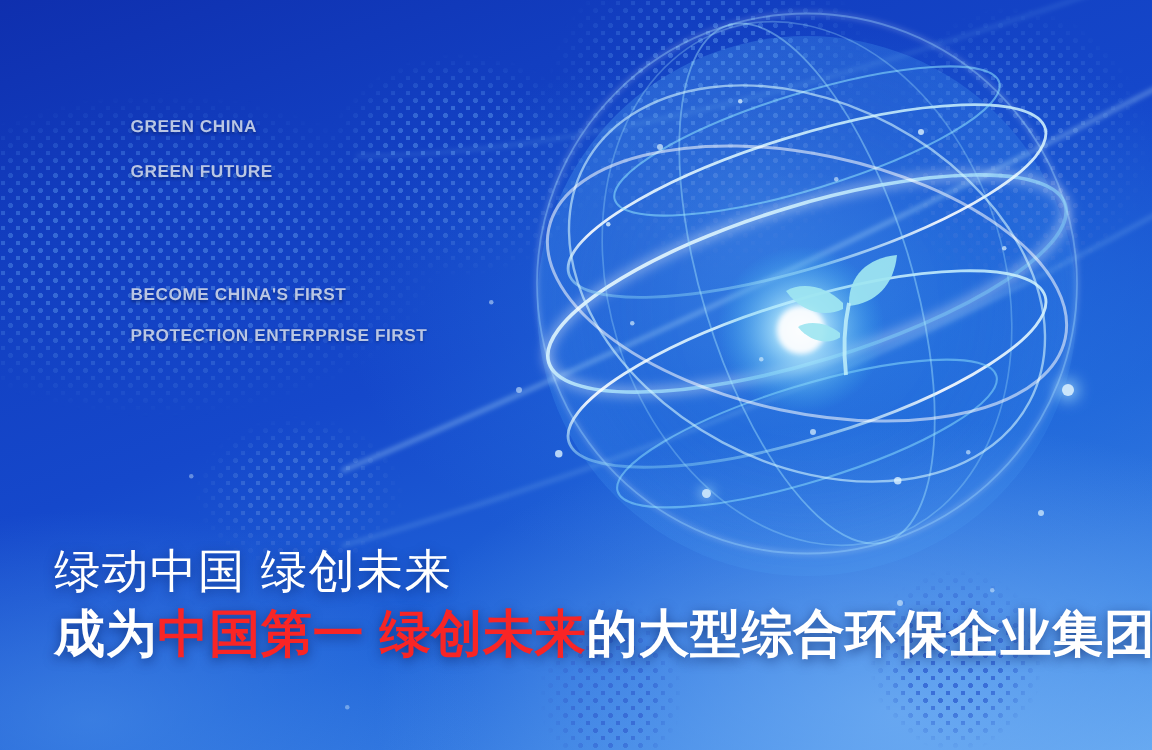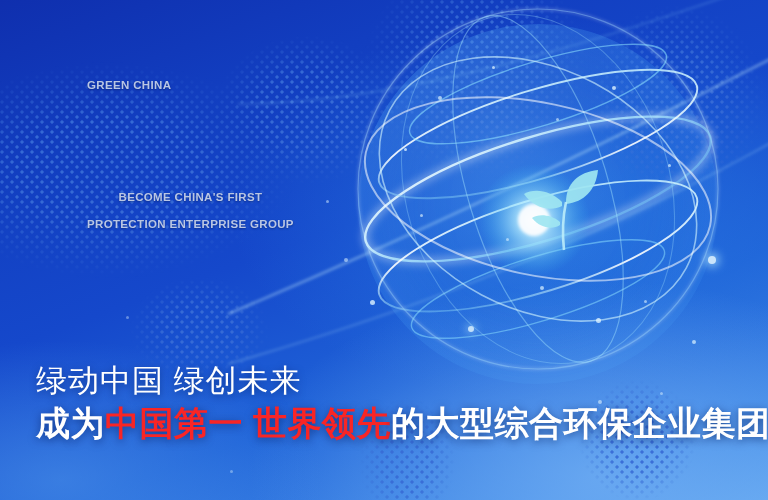--- a/index.html
+++ b/index.html
@@ -54,21 +54,21 @@
   #sprout{position:absolute;left:520px;top:158px;width:90px;height:96px;}
 
   
   .en-block{position:absolute;left:39px;margin-left:48px;}
   #en-top{top:70px;}
   #en-bot{top:184px;}
   .en-line{
     color:#b9c6e4;font-size:11.5px;font-weight:bold;letter-spacing:.35px;
     line-height:30px;white-space:nowrap;text-shadow:0 1px 2px rgba(0,20,70,.45);
   }
-  #en-bot .en-line{line-height:27px;text-align:center;}
+  #en-bot .en-line{line-height:27px;}
 
   #headline{position:absolute;left:36px;top:361px;}
   .cn1{
     color:#ffffff;font-size:31px;line-height:40px;white-space:nowrap;
     letter-spacing:1px;text-shadow:0 2px 7px rgba(0,25,90,.55);
   }
   .cn2{
     font-size:34px;line-height:45px;white-space:nowrap;font-weight:bold;
     letter-spacing:.5px;color:#ffffff;text-shadow:0 2px 8px rgba(0,25,90,.6);
   }
@@ -170,25 +170,26 @@
     <i class="spark" style="left:326px;top:200px;width:3px;height:3px;opacity:.5"></i>
     <i class="spark" style="left:344px;top:258px;width:4px;height:4px;opacity:.55"></i>
     <i class="spark" style="left:598px;top:400px;width:4px;height:4px;opacity:.6"></i>
     <i class="spark" style="left:660px;top:392px;width:3px;height:3px;opacity:.5"></i>
     <i class="spark" style="left:126px;top:316px;width:3px;height:3px;opacity:.4"></i>
     <i class="spark" style="left:230px;top:470px;width:3px;height:3px;opacity:.4"></i>
   </div>
 
   <div class="en-block" id="en-top">
     <div class="en-line">GREEN CHINA</div>
+    <div class="en-line">GREEN FUTURE</div>
   </div>
 
   <div class="en-block" id="en-bot">
     <div class="en-line">BECOME CHINA'S FIRST</div>
-    <div class="en-line">PROTECTION ENTERPRISE GROUP</div>
+    <div class="en-line">PROTECTION ENTERPRISE FIRST</div>
   </div>
 
   <div id="headline">
     <div class="cn1">绿动中国 绿创未来</div>
-    <div class="cn2"><span>成为</span><span class="hl">中国第一 世界领先</span><span>的大型综合环保企业集团</span></div>
+    <div class="cn2"><span>成为</span><span class="hl">中国第一 绿创未来</span><span>的大型综合环保企业集团</span></div>
   </div>
 
 </div>
 
 </body></html>

